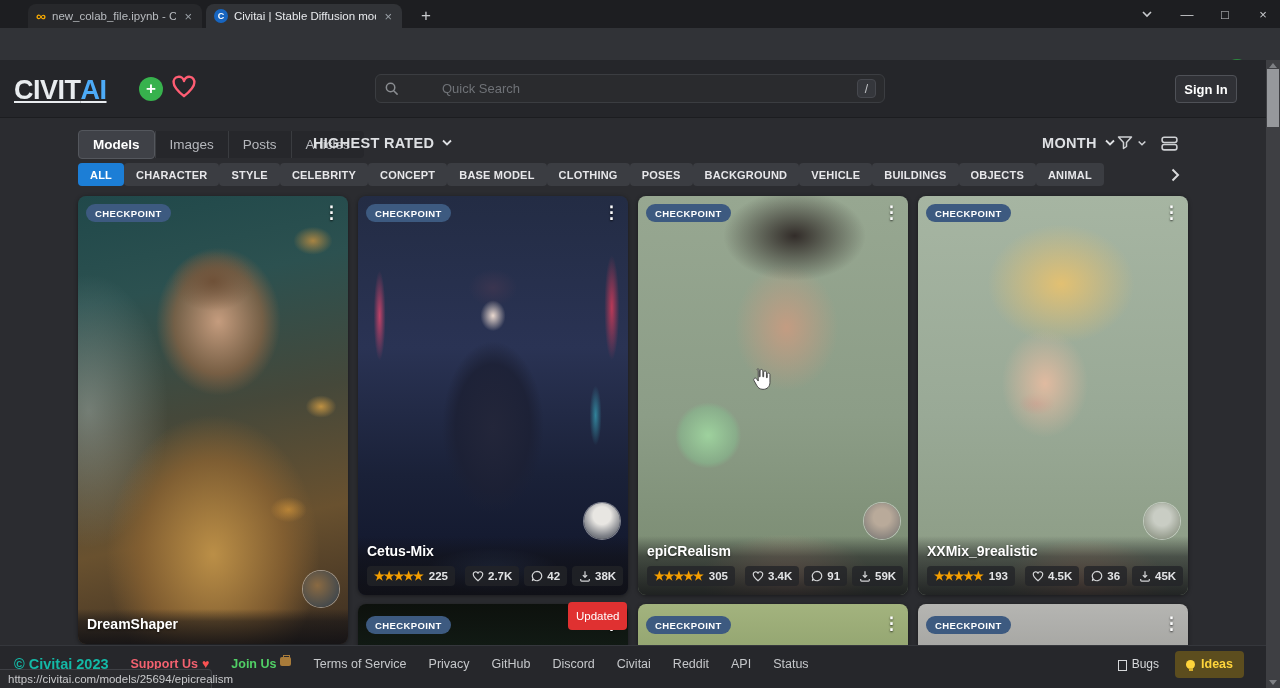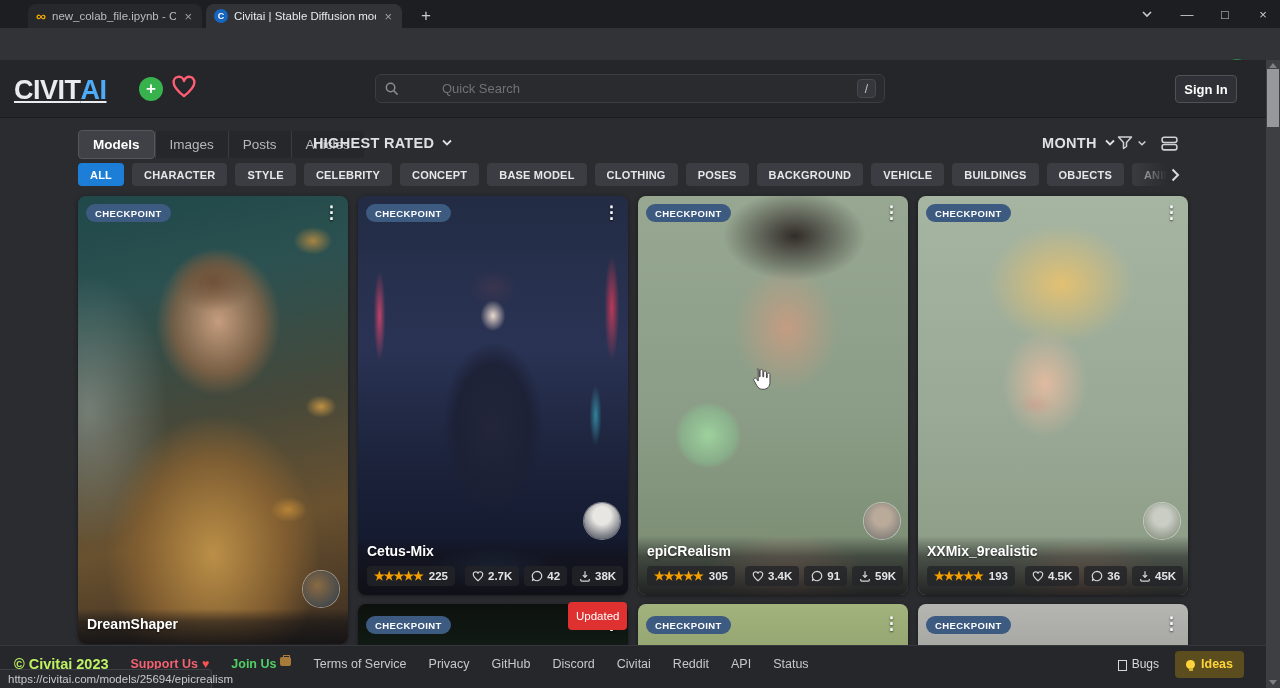--- a/index.html
+++ b/index.html
@@ -42,21 +42,21 @@
   .seg { position:absolute; left:78px; top:131px; height:27px; display:flex; align-items:stretch; background:#26272b; border-radius:4px; }
   .seg-item { display:flex; align-items:center; padding:0 14px; font-size:13.5px; color:#b6b8bd; border-left:1px solid #3a3c40; }
   .seg-item:first-child { border-left:none; }
   .seg-item.active { background:#3f4147; border:1px solid #54575d; border-radius:4px; color:#fff; font-weight:bold; margin:-1px 0; }
   .sort-ctl { position:absolute; left:313px; top:135px; display:flex; align-items:center; gap:7px; font-size:14.5px; font-weight:bold; letter-spacing:.3px; color:#dee0e3; }
   .period-ctl { position:absolute; left:1042px; top:135px; display:flex; align-items:center; gap:7px; font-size:14.5px; font-weight:bold; letter-spacing:.3px; color:#dee0e3; }
   .funnel-ctl { position:absolute; left:1116px; top:134px; display:flex; align-items:center; gap:3px; }
   .layout-ctl { position:absolute; left:1160px; top:135px; }
 
   
-  .chips { position:absolute; left:78px; top:163px; width:1092px; height:25px; display:flex; gap:8px; overflow:hidden; }
+  .chips { position:absolute; left:78px; top:163px; width:1092px; height:25px; display:flex; gap:0; overflow:hidden; }
   .chip { flex:0 0 auto; height:23px; padding:0 12px; display:flex; align-items:center; background:#3b3d42; border-radius:4px; font-size:11px; font-weight:bold; letter-spacing:.2px; color:#e7e7ea; }
   .chip.active { background:#1c7ed6; color:#fff; }
   .chips-fade { position:absolute; left:1128px; top:162px; width:60px; height:26px; background:linear-gradient(90deg, rgba(43,44,48,0), #2b2c30 65%); z-index:2; display:flex; align-items:center; justify-content:flex-end; padding-right:8px; }
 
   
   .card { position:absolute; width:270px; border-radius:8px; overflow:hidden; box-shadow:0 1px 4px rgba(0,0,0,.45); z-index:1; }
   .badge-cp { position:absolute; left:8px; top:8px; height:18px; padding:0 9px; background:#3d5a80; border-radius:9px; color:#fff; font-size:9.5px; font-weight:bold; letter-spacing:.4px; display:flex; align-items:center; z-index:3; }
   .badge-upd { position:absolute; right:16px; top:-2px; height:28px; padding:0 8px; background:#e03131; border-radius:4px; color:#fff; font-size:11.5px; display:flex; align-items:center; z-index:3; }
   .card-dots { position:absolute; right:8px; top:8px; color:#fff; font-size:17px; font-weight:bold; text-shadow:0 1px 2px rgba(0,0,0,.7); z-index:3; line-height:1; }
   .card-dots.low { top:11px; }
@@ -101,21 +101,21 @@
   .img-p1 { background: radial-gradient(120px 30px at 50% 100%, rgba(70,110,70,.5), transparent 75%), linear-gradient(180deg,#0d110d,#15231b); }
   .img-p2 { background: radial-gradient(110px 45px at 50% 110%, #ecd9a0, transparent 80%), linear-gradient(180deg,#a3b37e,#879a66); }
   .img-p3 { background: linear-gradient(180deg,#b5b5b2,#9a9a96); }
   .av1 { background:radial-gradient(circle at 40% 40%, #8a6a42, #2c3e50); }
   .av2 { background:radial-gradient(circle at 50% 35%, #e8e6e2 30%, #7d8087 70%, #4a4d53); }
   .av3 { background:radial-gradient(circle at 50% 40%, #b9aa9a 30%, #6f6f6f); }
   .av4 { background:radial-gradient(circle at 50% 40%, #c9cdc4 30%, #79816f); }
 
   
   .footer { position:absolute; left:0; top:645px; width:1266px; height:43px; background:#26272b; border-top:1px solid #35373c; display:flex; align-items:center; padding:0 22px 6px 14px; gap:22px; z-index:40; }
-  .copyright { font-size:14.5px; font-weight:bold; color:#bef264;text-align:center; }
+  .copyright { font-size:14.5px; font-weight:bold; color:#14b8a6;text-align:center; }
   .flink { font-size:12.5px; color:#c6c8cb; }
   .flink.red { color:#f36270; font-weight:bold; display:flex; align-items:center; gap:4px; }
   .flink.green { color:#51cf66; font-weight:bold; display:flex; gap:4px; }
   .briefcase { width:11px; height:9px; background:#a87b3a; border-radius:2px; display:inline-block; position:relative; }
   .briefcase::before { content:""; position:absolute; left:3px; top:-2px; width:5px; height:2px; border:1px solid #a87b3a; border-bottom:none; }
   .f-right { margin-left:auto; display:flex; align-items:center; gap:16px; }
   .bugs { display:flex; align-items:flex-end; gap:5px; font-size:12px; color:#d6d8da; }
   .tofu { width:9px; height:11px; border:1.3px solid #d6d8da; display:inline-block; }
   .ideas-btn { display:flex; align-items:center; gap:6px; height:27px; padding:0 11px; background:#5c4d1e; border-radius:4px; color:#ffd43b; font-size:12.5px; font-weight:bold; }
   .bulb { width:9px; height:9px; border-radius:50%; background:#ffd43b; position:relative; display:inline-block; }

